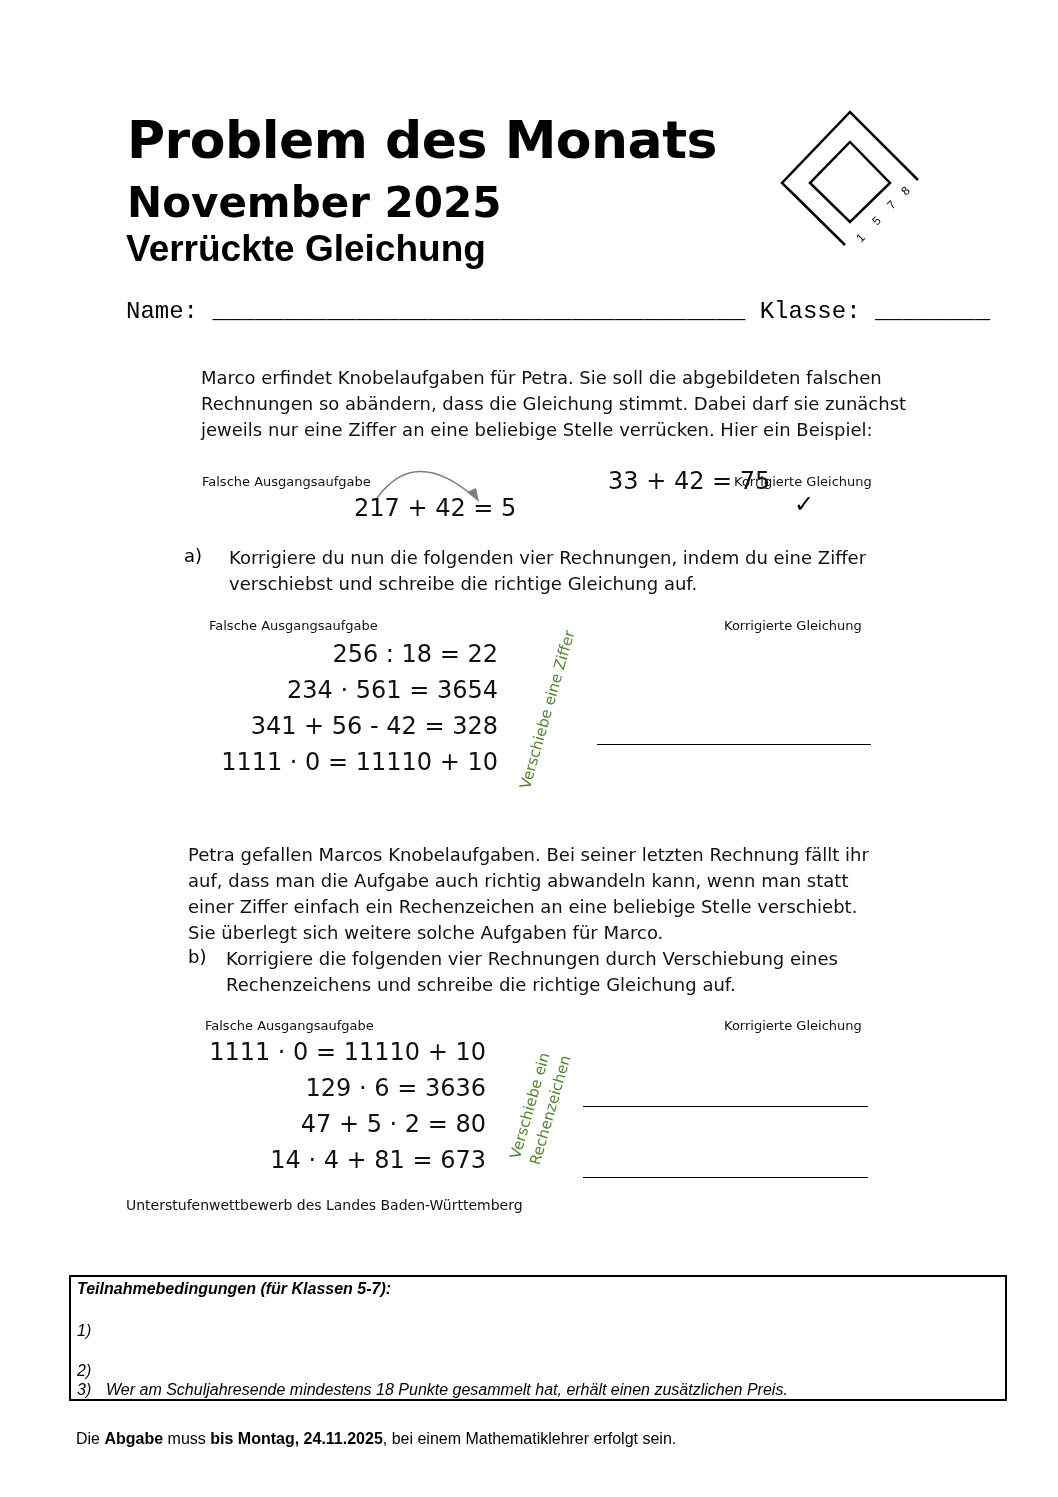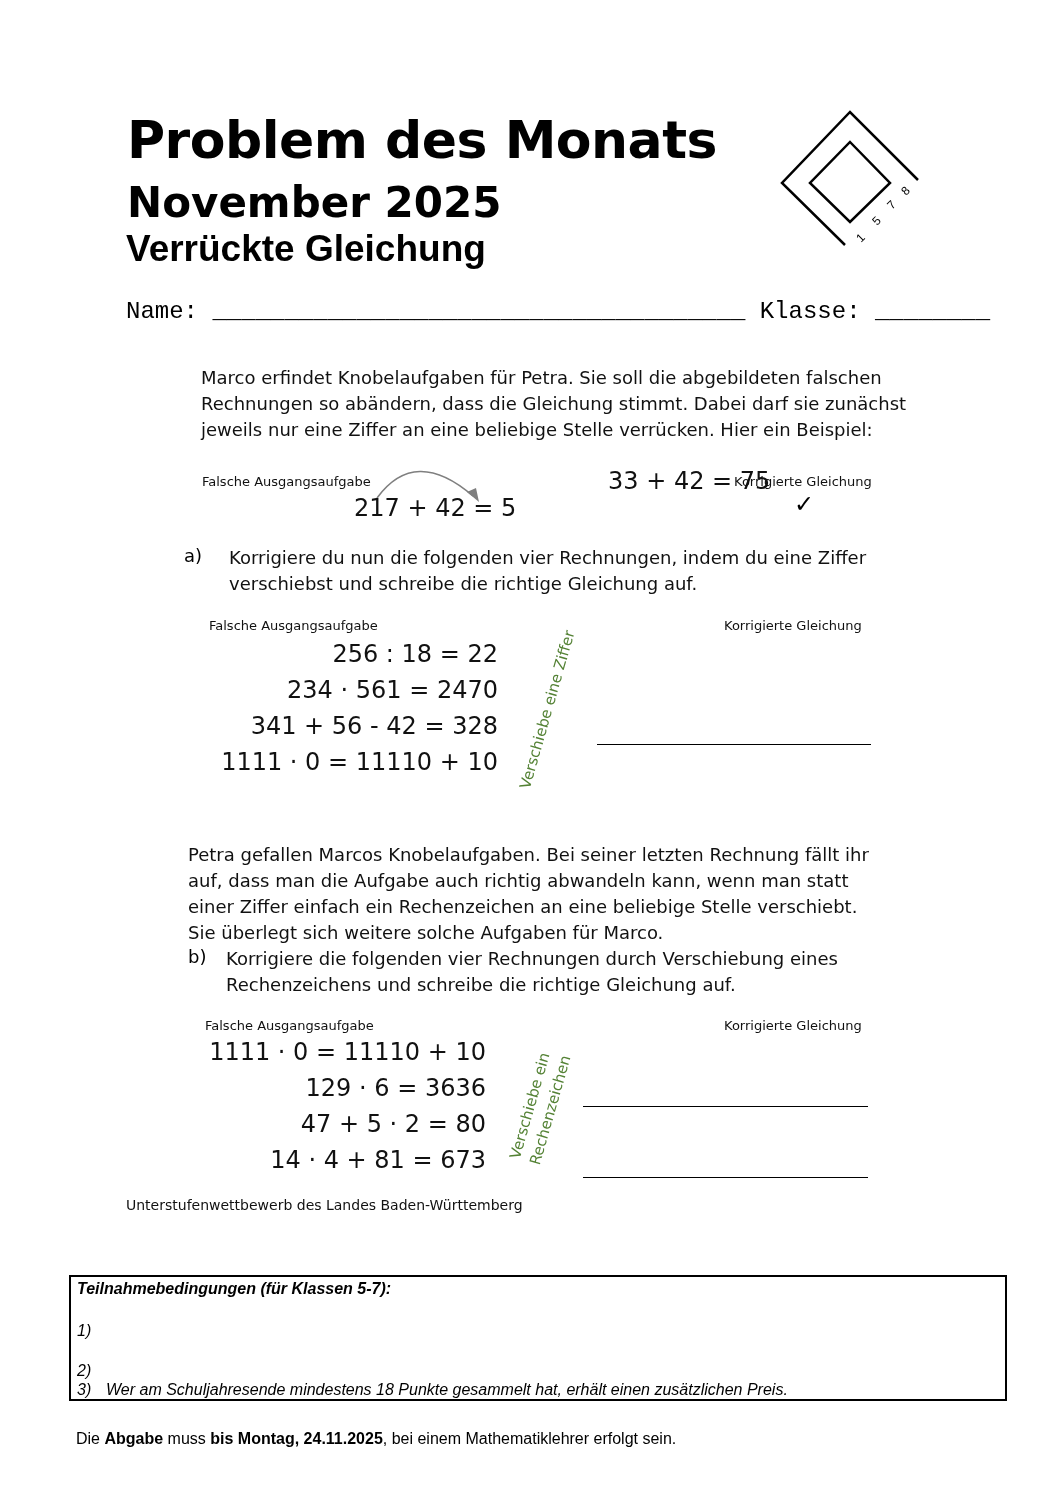--- a/index.html
+++ b/index.html
@@ -55,21 +55,21 @@
 <div class="abs eq-big" style="left:354px; top:494px;">217 + 42 = 5</div>
 <div class="abs eq-big" style="left:608px; top:467px;">33 + 42 = 75</div>
 <div class="abs" style="left:794px; top:490px; font-size:24px; font-family:'DejaVu Sans', sans-serif;">✓</div>
 
 <div class="abs task-letter" style="left:184px; top:545px;">a)</div>
 <div class="abs para" style="left:229px; top:545px; width:660px;">Korrigiere du nun die folgenden vier Rechnungen, indem du eine Ziffer verschiebst und schreibe die richtige Gleichung auf.</div>
 <div class="abs label-small" style="left:209px; top:618px;">Falsche Ausgangsaufgabe</div>
 <div class="abs label-small" style="left:724px; top:618px;">Korrigierte Gleichung</div>
 
 <div class="abs eq-big eq-right" style="left:200px; top:640px; width:298px;">256 : 18 = 22</div>
-<div class="abs eq-big eq-right" style="left:200px; top:676px; width:298px;">234 · 561 = 2470</div>
+<div class="abs eq-big eq-right" style="left:200px; top:676px; width:298px;">234 · 561 = 3654</div>
 <div class="abs eq-big eq-right" style="left:200px; top:712px; width:298px;">341 + 56 - 42 = 328</div>
 <div class="abs eq-big eq-right" style="left:200px; top:748px; width:298px;">1111 · 0 = 11110 + 10</div>
 
 <div class="abs rot-green" style="left:516px; top:786px; transform: rotate(-74deg);">Verschiebe eine Ziffer</div>
 
 <div class="abs answer-line" style="left:597px; top:744px; width:274px;"></div>
 
 <div class="abs para" style="left:188px; top:842px; width:700px;">Petra gefallen Marcos Knobelaufgaben. Bei seiner letzten Rechnung fällt ihr auf, dass man die Aufgabe auch richtig abwandeln kann, wenn man statt einer Ziffer einfach ein Rechenzeichen an eine beliebige Stelle verschiebt. Sie überlegt sich weitere solche Aufgaben für Marco.</div>
 
 <div class="abs task-letter" style="left:188px; top:946px;">b)</div>

